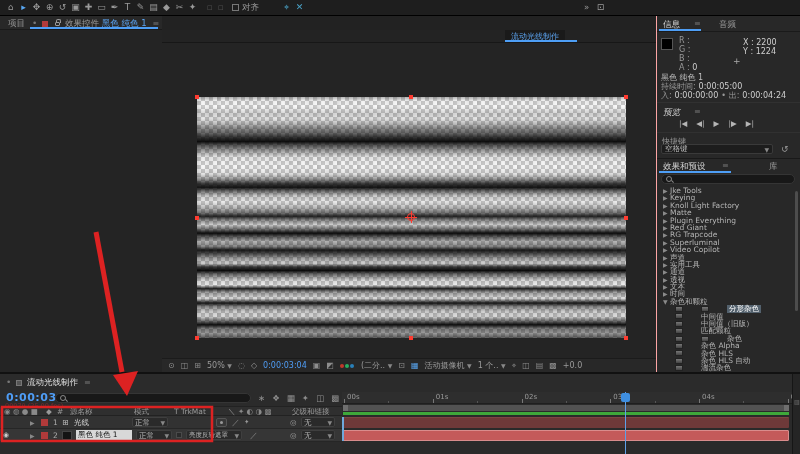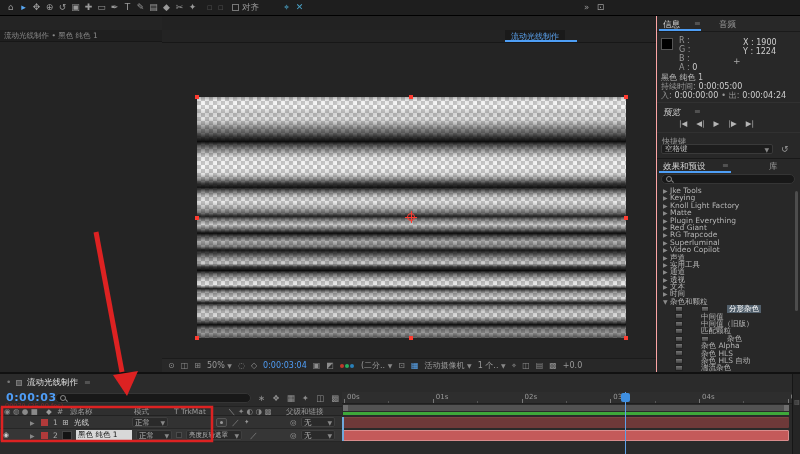--- a/index.html
+++ b/index.html
@@ -119,22 +119,31 @@
       <span class="chk"></span><span class="tab-txt">对齐</span>
     </span>
     <span class="abs tool" style="left:280px;color:#4aa3c8;">⌖</span>
     <span class="abs tool" style="left:293px;color:#4aa3c8;">✕</span>
     <span id="workspaces" class="abs" style="left:430px;top:0;"><span class="ws">默认</span><span class="ws">了解</span><span class="ws active">标准</span><span class="ws">小屏幕</span><span class="ws">库</span></span>
     <span class="abs ws" style="left:584px;">»</span>
     <span class="abs tool" style="left:594px;">⊡</span>
   </div>
 
   <div id="left-panel" class="abs">
-    <div class="abs" style="left:0;top:14px;width:162px;height:12px;background:#1f1f1f;border-bottom:1px solid #171717;">
-      <span class="abs" style="left:4px;top:1px;font-size:7.5px;color:#8a8a8a;white-space:nowrap;">流动光线制作 • 黑色 纯色 1</span>
+    <div class="tabstrip">
+      <span class="abs tab-txt" style="left:8px;top:2px;">项目</span>
+      <span class="abs" style="left:32px;top:2px;white-space:nowrap;">
+        <span style="color:#777;">•</span>
+        <span class="swatch" style="background:#b13a3a;"></span>
+        <span class="lock-icon"></span>
+        <span class="tab-txt">效果控件</span>
+        <span class="tab-txt tab-blue">黑色 纯色 1</span>
+        <span class="menu-glyph">≡</span>
+      </span>
+      <span class="blue-underline" style="left:30px;width:128px;"></span>
     </div>
   </div>
 
   <div id="comp-panel" class="abs">
     <div class="abs" style="left:0;top:14px;width:494px;height:13px;background:#232323;border-bottom:1px solid #171717;">
       <span class="abs" style="left:343px;top:0;height:12px;background:#1a1a1a;padding:0 6px;line-height:12px;">
         <span class="tab-txt tab-blue" style="font-size:8px;">流动光线制作</span>
       </span>
       <span class="blue-underline" style="left:343px;width:72px;"></span>
     </div>
@@ -187,21 +196,21 @@
       <span class="abs tab-txt" style="left:62px;top:3px;">音频</span>
       <span class="blue-underline" style="left:2px;width:42px;"></span>
     </div>
     <div class="abs" style="left:4px;top:22px;width:12px;height:12px;background:#000;border:1px solid #555;"></div>
     <div id="info-channels" class="abs" style="left:22px;top:20px;">
         <div style="font-size: 8px; line-height: 9px; white-space: nowrap;"><span class="rp-label">R : </span><span class="rp-value"></span></div>
         <div style="font-size: 8px; line-height: 9px; white-space: nowrap;"><span class="rp-label">G : </span><span class="rp-value"></span></div>
         <div style="font-size: 8px; line-height: 9px; white-space: nowrap;"><span class="rp-label">B : </span><span class="rp-value"></span></div>
         <div style="font-size: 8px; line-height: 9px; white-space: nowrap;"><span class="rp-label">A : </span><span class="rp-value">0</span></div>
       </div>
-    <span class="abs rp-value" style="left:86px;top:22px;">X : 1900</span>
+    <span class="abs rp-value" style="left:86px;top:22px;">X : 2200</span>
     <span class="abs rp-value" style="left:86px;top:31px;">Y : 1224</span>
     <span class="abs" style="left:76px;top:40px;color:#aaa;font-size:9px;">+</span>
     <span class="abs rp-value" style="left:4px;top:56px;color:#bdbdbd;">黑色 纯色 1</span>
     <span class="abs" style="left:4px;top:65px;white-space:nowrap;">
       <span class="rp-label">持续时间:</span> <span class="rp-value">0:00:05:00</span>
     </span>
     <span class="abs" style="left:4px;top:74px;white-space:nowrap;">
       <span class="rp-label">入:</span> <span class="rp-value">0:00:00:00</span>
       <span class="rp-label">•</span>
       <span class="rp-label">出:</span> <span class="rp-value">0:00:04:24</span>
@@ -322,21 +331,21 @@
       <span id="tl-icons" class="abs" style="left:258px;top:19px;white-space:nowrap;"><span class="icon-sp">∗</span><span class="icon-sp">❖</span><span class="icon-sp">▦</span><span class="icon-sp">✦</span><span class="icon-sp">◫</span><span class="icon-sp">▩</span></span>
 
       <div id="tl-header">
         <span class="tl-hcol" style="left:4px;color:#8a8a8a;">◉ ◍ ● ■</span>
         <span class="tl-hcol" style="left:46px;">◆</span>
         <span class="tl-hcol" style="left:57px;">#</span>
         <span class="tl-hcol" style="left:70px;">源名称</span>
         <span class="tl-hcol" style="left:134px;">模式</span>
         <span class="tl-hcol" style="left:174px;">T TrkMat</span>
         <span class="tl-hcol" style="left:228px;color:#8a8a8a;">＼ ✦ ◐ ◑ ▩</span>
-        <span class="tl-hcol" style="left:286px;font-family:Liberation Serif, serif;">父级和链接</span>
+        <span class="tl-hcol" style="left:292px;font-family:Liberation Serif, serif;">父级和链接</span>
       </div>
 
       <div class="tl-row" style="top:42px;background:#323232;">
         <span class="cell" style="left:30px;color:#888;font-size:6px;">▶</span>
         <span class="label-chip" style="left:41px;background:#b13a3a;"></span>
         <span class="cell" style="left:53px;color:#aaa;">1</span>
         <span class="cell" style="left:62px;color:#bbb;font-size:8px;">⊞</span>
         <span class="cell" style="left:74px;color:#ddd;">光线</span>
         <div class="dropbox" style="left:132px;width:36px;">
           <span>正常</span>

